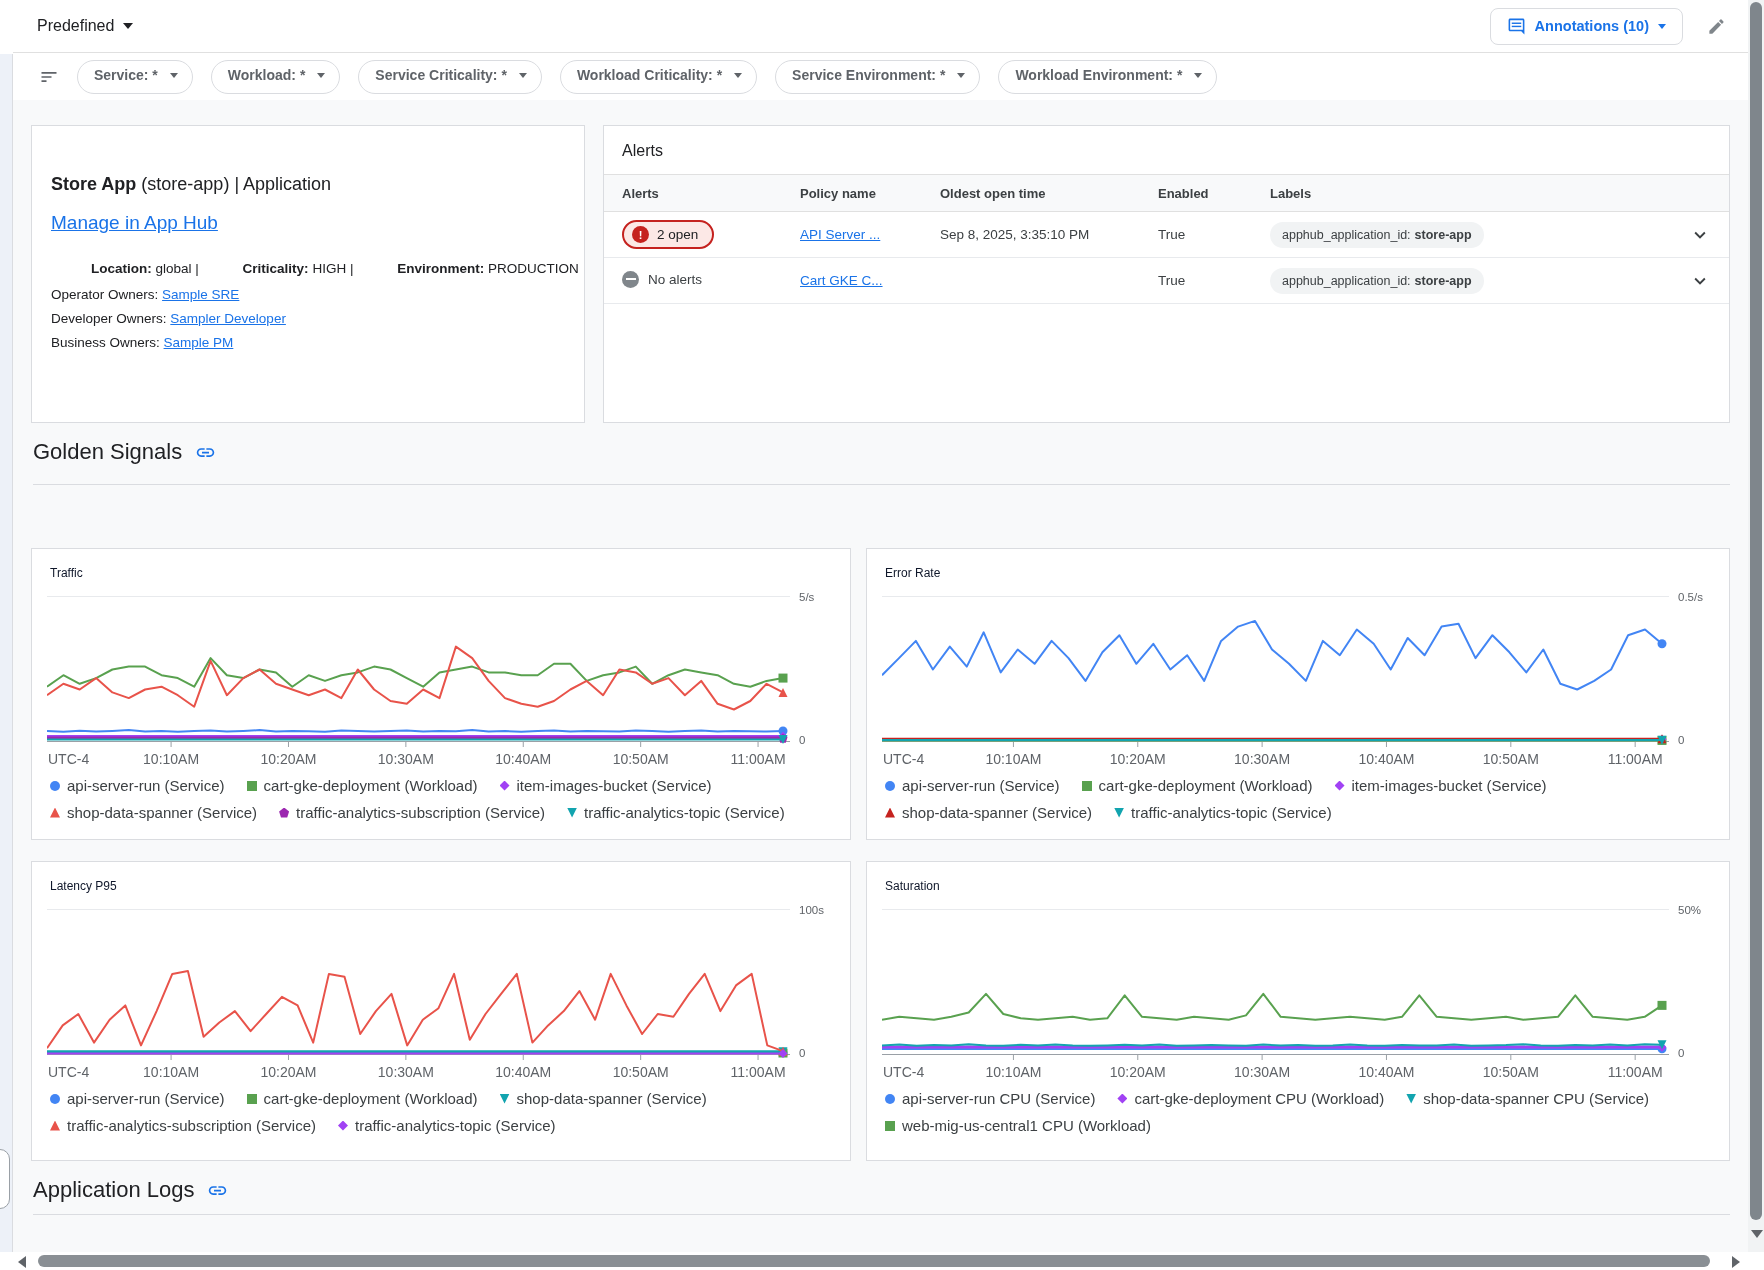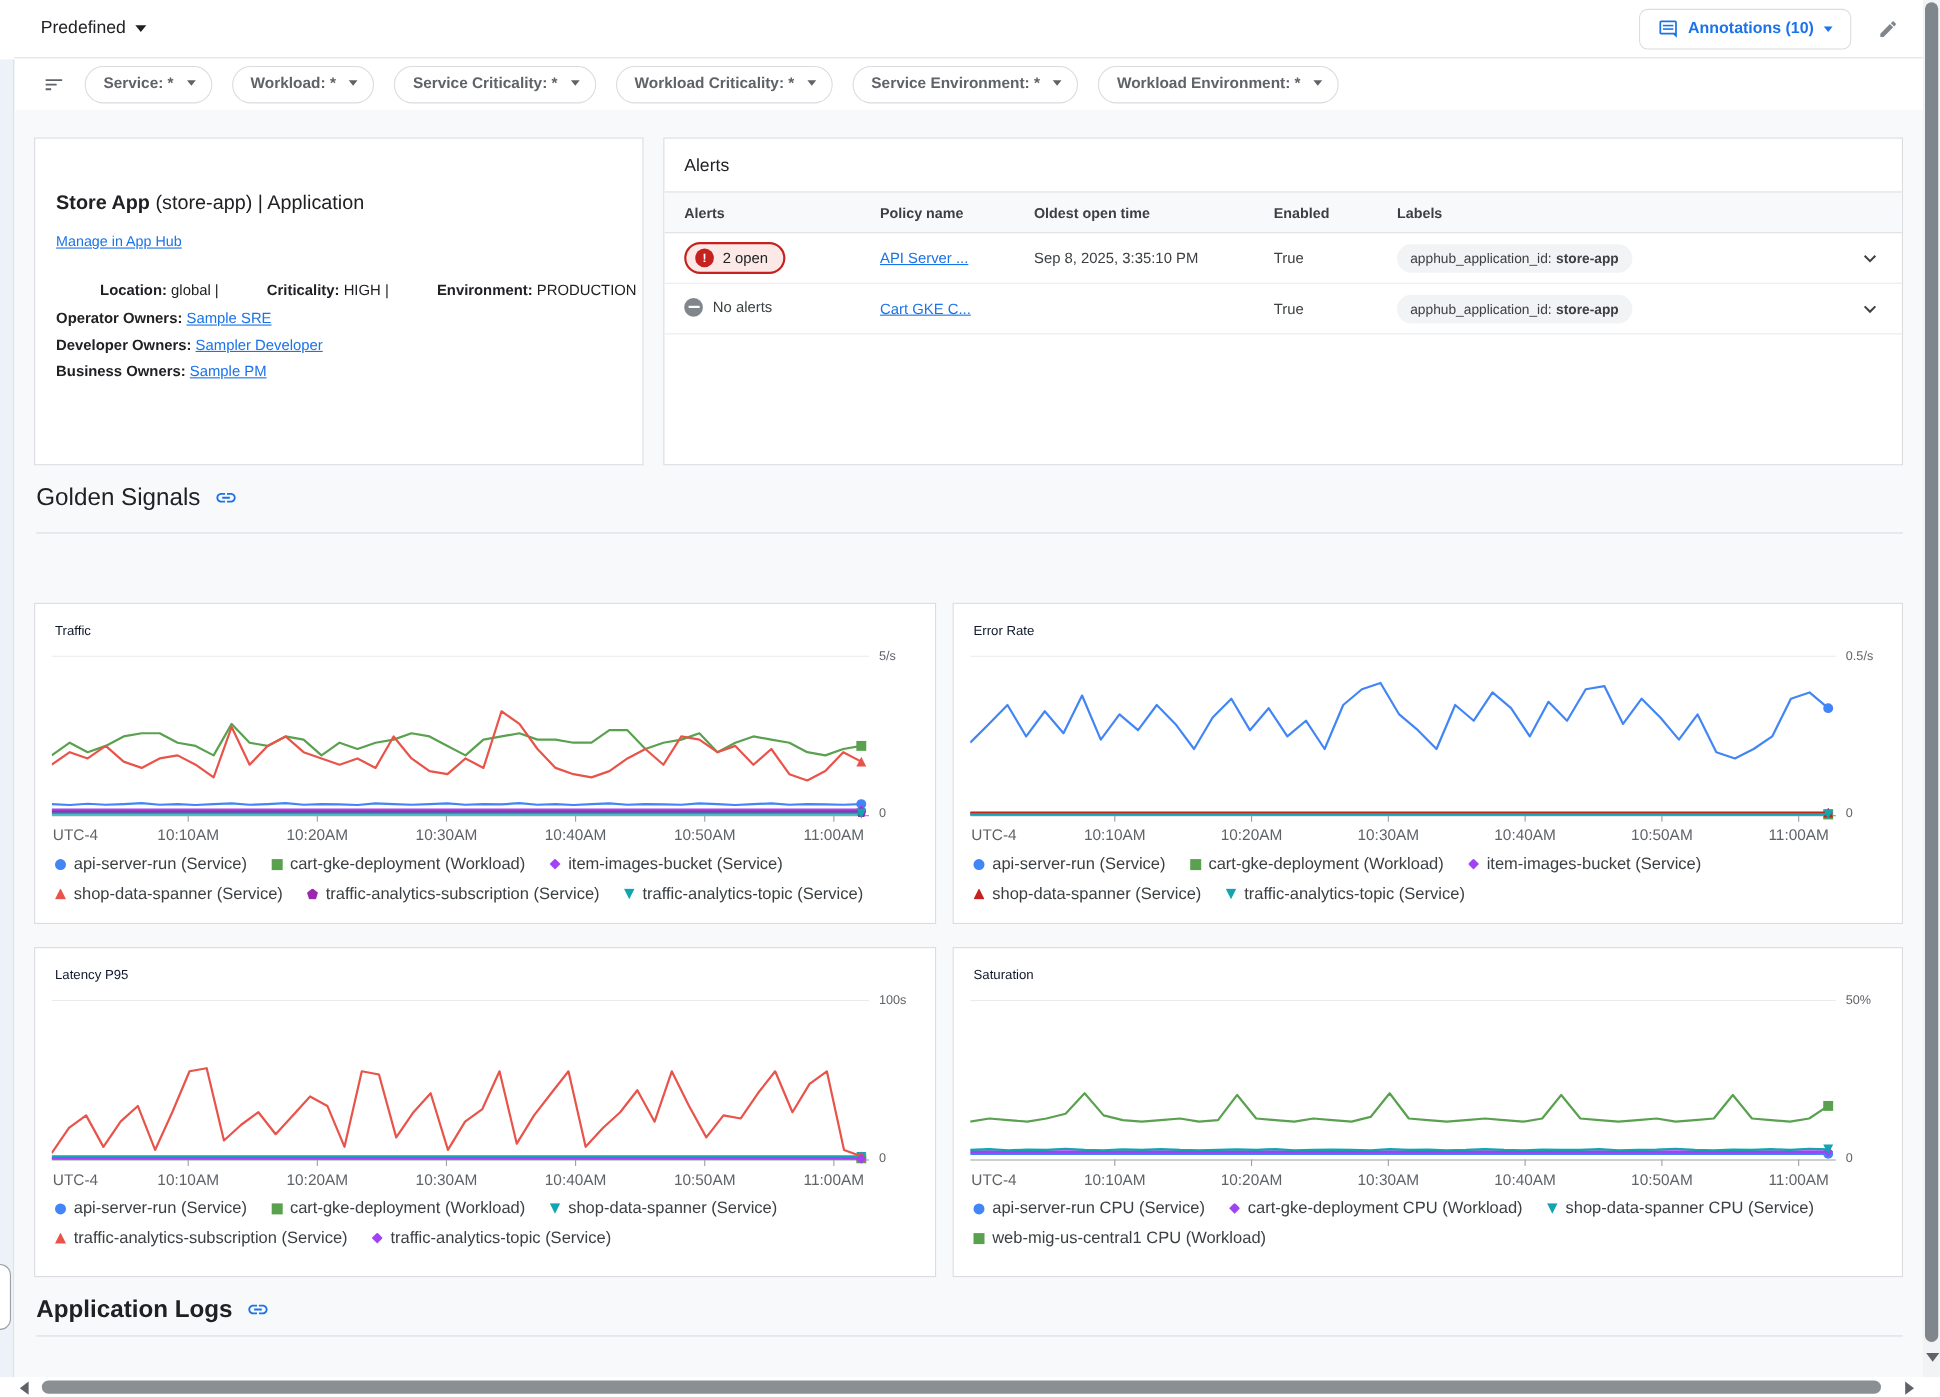--- a/index.html
+++ b/index.html
@@ -24,45 +24,45 @@
   .chip { display:flex; align-items:center; gap:12px; height:34px; padding:0 14px 4px 16px; border:1px solid #dadce0; border-radius:17px; font-size:14px; font-weight:bold; color:#5f6368; background:#fff; cursor:pointer; }
   .chip .caret { border-top-color:#5f6368; border-left-width:4px; border-right-width:4px; border-top-width:5px; }
 
   
   .content { position:absolute; left:13px; right:16px; top:100px; bottom:18px; background:#f8f9fa; }
   .card { background:#fff; border:1px solid #dadce0; border-radius:0; }
 
   .app-card { position:absolute; left:18px; top:25px; width:554px; height:298px; padding:48px 4px 0 19px; }
   .app-title { font-size:18px; }
   .app-title b { font-weight:bold; }
-  .app-link { display:inline-block; margin-top:17px; font-size:13px; color:#1a73e8; text-decoration:underline; }
+  .app-link { display:inline-block; margin-top:17px; font-size:19px; color:#1a73e8; text-decoration:underline; }
   .app-meta { margin-top:26px; font-size:13.5px; line-height:1.3; color:#202124; }
   .app-meta b { font-weight:bold;margin-left:40px; }
   .owner-row { margin-top:9px; font-size:13.5px; }
-  .owner-row b { font-weight:bold; }
+  .owner-row b { font-weight:normal; }
   .owner-row a { color:#1a73e8; text-decoration:underline; }
 
   .alerts-card { position:absolute; left:590px; top:25px; right:18px; height:298px; overflow:hidden; }
   .alerts-title { font-size:16px; padding:16px 18px 14px 18px; }
   .alerts-grid { display:grid; grid-template-columns:178px 140px 218px 112px 1fr 58px; align-items:center; padding-left:18px; }
   .alerts-head { background:#f8f9fa; border-top:1px solid #e0e0e0; border-bottom:1px solid #e0e0e0; height:38px; font-size:13px; font-weight:bold; color:#3c4043; }
   .alerts-row { height:46px; border-bottom:1px solid #e8eaed; font-size:13.5px; color:#3c4043; }
   .alerts-row a { color:#1a73e8; text-decoration:underline; }
   .badge-open { display:inline-flex; align-items:center; gap:8px; background:#fce8e6; border:2px solid #c5221f; border-radius:17px; padding:4px 14px 4px 8px; color:#202124; font-size:13.5px; }
   .err-ic { width:17px; height:17px; border-radius:50%; background:#c5221f; color:#fff; font-size:11px; font-weight:bold; display:flex; align-items:center; justify-content:center; }
   .no-alerts { display:inline-flex; align-items:center; gap:9px; }
   .minus-ic { width:17px; height:17px; border-radius:50%; background:#80868b; position:relative; flex-shrink:0; }
   .minus-ic::after { content:""; position:absolute; left:3.5px; top:7.5px; width:10px; height:2px; background:#fff; }
   .label-chip { display:inline-flex; background:#f1f3f4; border-radius:16px; padding:6px 12px; font-size:12.5px; color:#3c4043; white-space:nowrap; }
   .label-chip b { font-weight:bold; margin-left:4px; }
   .chev { display:flex; justify-content:center; cursor:pointer; }
 
   .section-heading { position:absolute; left:20px; display:flex; align-items:center; gap:13px; font-size:22px; color:#202124; }
   .gs-heading { top:339px; }
-  .al-heading { top:1077px;font-weight:bold; }
+  .al-heading { top:1077px; }
   .divider { position:absolute; left:20px; right:18px; height:1px; background:#dadce0; }
   .gs-divider { top:384px; }
   .al-divider { top:1114px; }
 
   
   .chart-card { position:absolute; padding:13px 14px 8px 15px; }
   .cc-0 { left:18px;  top:448px; width:820px; height:292px; }
   .cc-1 { left:853px; top:448px; right:18px;  height:292px; }
   .cc-2 { left:18px;  top:761px; width:820px; height:300px; }
   .cc-3 { left:853px; top:761px; right:18px;  height:300px; }

